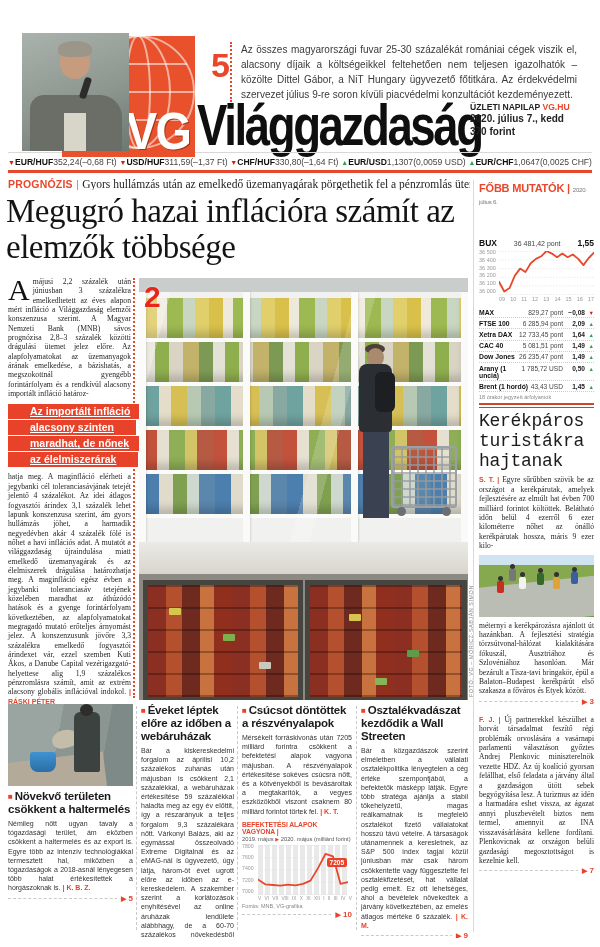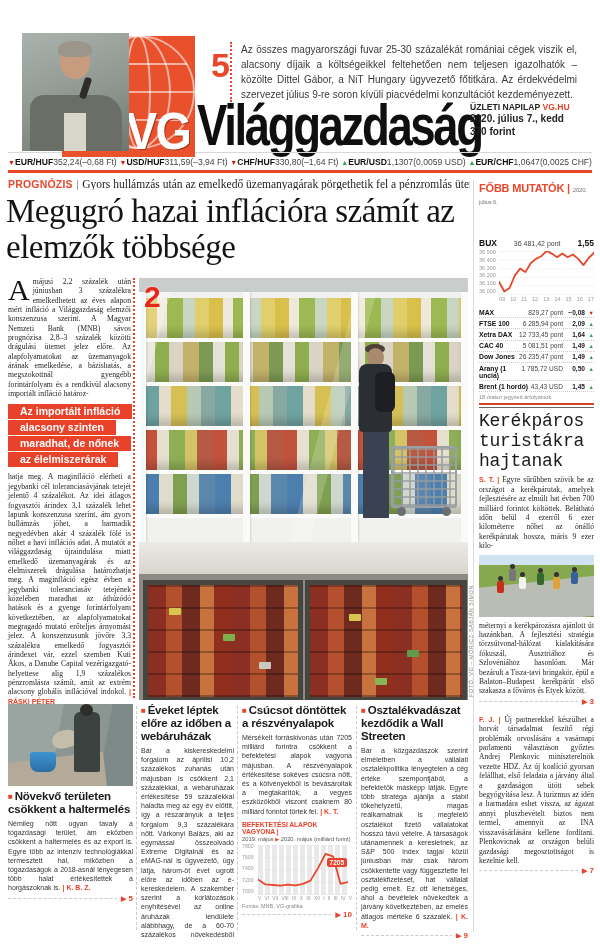--- a/index.html
+++ b/index.html
@@ -48,21 +48,21 @@
   .deck{font-family:"Liberation Serif",serif;color:#1c1c1c;}
   .headline{position:absolute;left:6px;top:193px;width:466px;font-family:"Liberation Serif",serif;
     font-size:33px;line-height:36px;color:#141414;letter-spacing:-.5px;}
   .rail-sep{position:absolute;left:473px;top:180px;width:1px;height:752px;background:#dadada;}
 
   .lead-col{position:absolute;left:8px;top:277px;width:123px;font-family:"Liberation Serif",serif;
     font-size:7.7px;line-height:9.35px;text-align:justify;color:#262626;}
   .dropcap{float:left;font-size:30px;line-height:25px;padding-right:3px;font-family:"Liberation Serif",serif;color:#111;}
   .pullquote{margin:6px 0 5px 0;}
   .pq-line{display:table;background:#e8432a;color:#fff;font-family:"Liberation Sans",sans-serif;
-    font-weight:bold;font-size:10.5px;line-height:15px;padding:0 12px;margin:1px 0;white-space:nowrap;}
+    font-weight:bold;font-size:10.5px;line-height:15px;padding:0 22px;margin:1px 0;white-space:nowrap;text-decoration:underline;}
   .sig{color:#e8432a;font-family:"Liberation Sans",sans-serif;font-weight:bold;font-size:7px;}
   .red-dotted{position:absolute;left:133px;top:278px;height:420px;border-left:2px dotted #e8472b;}
 
   
   .main-photo{position:absolute;left:139px;top:278px;width:329px;height:422px;overflow:hidden;background:#e7e8e6;}
   .ceiling{position:absolute;left:0;top:0;width:100%;height:14px;background:#c9cdcc;}
   .fridge{position:absolute;left:0;top:14px;width:100%;height:250px;background:#f1f2f0;}
   .shelf{position:absolute;left:4px;width:321px;height:40px;border-bottom:4px solid #fbfbfa;box-shadow:inset 0 -6px 8px rgba(0,0,0,.18);}
   .s1{top:6px;background:repeating-linear-gradient(90deg,#d9c04a 0 14px,#eee9da 14px 24px,#9db951 24px 40px,#c8d6c2 40px 52px,#e0cf6b 52px 66px);}
   .s2{top:50px;background:repeating-linear-gradient(90deg,#e4e2d6 0 12px,#8fae4e 12px 26px,#d9d4c4 26px 40px,#c2b26a 40px 56px,#7d9a54 56px 70px);}
@@ -207,21 +207,21 @@
       <div class="tick-item" data-interactable="false">
         <span class="tick-arrow down" data-interactable="false">▼</span>
         <span class="tick-pair" data-interactable="false">EUR/HUF</span>
         <span class="tick-val" data-interactable="false">352,24</span>
         <span class="tick-chg" data-interactable="false">(–0,68 Ft)</span>
       </div>
       <div class="tick-item" data-interactable="false">
         <span class="tick-arrow down" data-interactable="false">▼</span>
         <span class="tick-pair" data-interactable="false">USD/HUF</span>
         <span class="tick-val" data-interactable="false">311,59</span>
-        <span class="tick-chg" data-interactable="false">(–3,94 Ft)</span>
+        <span class="tick-chg" data-interactable="false">(–1,37 Ft)</span>
       </div>
       <div class="tick-item" data-interactable="false">
         <span class="tick-arrow down" data-interactable="false">▼</span>
         <span class="tick-pair" data-interactable="false">CHF/HUF</span>
         <span class="tick-val" data-interactable="false">330,80</span>
         <span class="tick-chg" data-interactable="false">(–1,64 Ft)</span>
       </div>
       <div class="tick-item" data-interactable="false">
         <span class="tick-arrow up" data-interactable="false">▲</span>
         <span class="tick-pair" data-interactable="false">EUR/USD</span>

